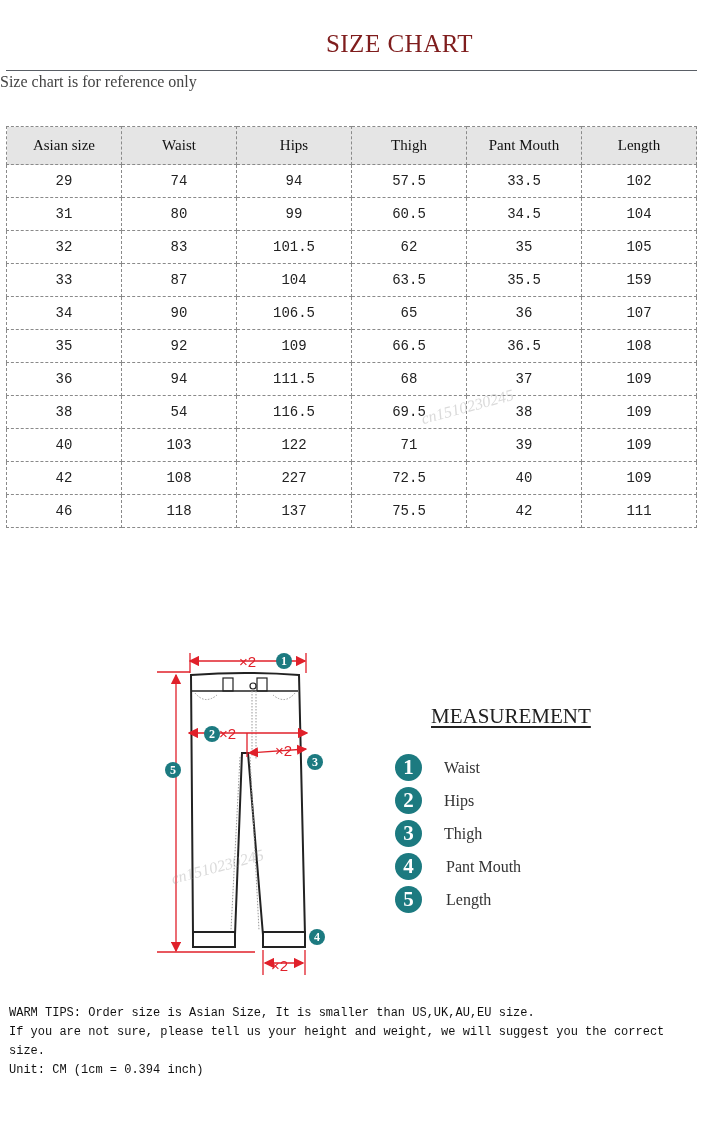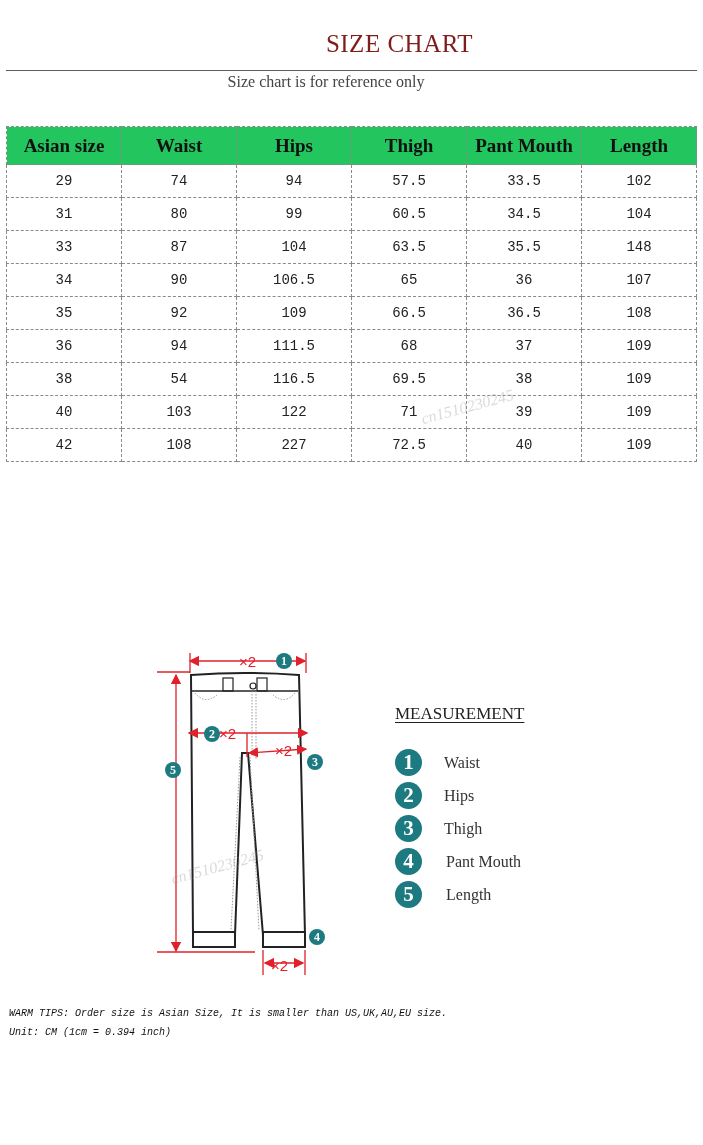--- a/index.html
+++ b/index.html
@@ -1,38 +1,38 @@
 <!DOCTYPE html>
 <html><head>
 <meta charset="utf-8">
 <style>
   html, body { margin: 0; padding: 0; background: #ffffff; }
   body { width: 703px; height: 1145px; position: relative; overflow: hidden; font-family: "Liberation Serif", serif; color: #222; }
   .title { position: absolute; top: 30px; left: 0; width: 703px; text-align: center; font-size: 25px; color: #7f1d1d; letter-spacing: 0.5px; margin-left: 48px; }
   .title-rule { position: absolute; top: 70px; left: 6px; width: 691px; height: 1px; background: #5a5f66; }
-  .subtitle { position: absolute; top: 73px; left: 0; width: 614px; text-align: center; font-size: 16px; color: #444; margin-left: 19px; }
+  .subtitle { position: absolute; top: 73px; left: 0; width: 614px; font-size: 16px; color: #444; }
 
   table.size-table { position: absolute; top: 126px; left: 6px; width: 691px; border-collapse: collapse; table-layout: fixed; }
   table.size-table th, table.size-table td { border: 1px dashed #8a8a8a; text-align: center; padding: 0; }
-  table.size-table th { background: #22c55e; height: 37px; font-family: "Liberation Serif", serif; font-weight: bold; font-size: 19px; color: #111; white-space: nowrap; }
+  table.size-table th { background: #e5e5e5; height: 37px; font-family: "Liberation Serif", serif; font-weight: normal; font-size: 15px; color: #111; white-space: nowrap; }
   table.size-table td { height: 32px; font-family: "Liberation Mono", monospace; font-size: 14px; color: #222; }
 
   .watermark { position: absolute; font-family: "Liberation Serif", serif; font-style: italic; font-size: 16px; color: rgba(150,150,150,0.35); transform: rotate(-15deg); pointer-events: none; }
 
   .diagram { position: absolute; left: 155px; top: 645px; width: 180px; height: 335px; }
   .diagram svg { width: 180px; height: 335px; display: block; }
 
   .legend { position: absolute; left: 395px; top: 704px; width: 200px; }
-  .legend-title { font-size: 17px; color: #222; text-decoration: underline; text-underline-offset: 3px; padding-right: 4px; }
+  .legend-title { font-size: 21px; color: #222; text-decoration: underline; text-underline-offset: 3px; padding-right: 4px; margin-left: 36px; }
   .legend-list { margin-top: 22px; }
   .legend-item { display: flex; align-items: center; height: 33px; }
   .badge { width: 27px; height: 27px; border-radius: 50%; background: #1c7a80; color: #fff; font-family: "Liberation Serif", serif; font-size: 21px; display: flex; align-items: center; justify-content: center; font-weight: bold; }
   .legend-label { margin-left: 22px; font-size: 16px; color: #333; }
 
-  .tips { position: absolute; left: 9px; top: 1004px; width: 690px; font-family: "Liberation Mono", monospace; font-size: 10px; line-height: 19px; color: #111; font-style: italic; }
+  .tips { position: absolute; left: 9px; top: 1004px; width: 690px; font-family: "Liberation Mono", monospace; font-size: 12px; line-height: 19px; color: #111; }
   .tips p { margin: 0; }
 </style>
 </head>
 <body>
 
 <div class="title">SIZE CHART</div>
 <div class="title-rule"></div>
 <div class="subtitle">Size chart is for reference only</div>
 
 <table class="size-table">
@@ -57,26 +57,34 @@
       </tr>
       <tr>
         <td>31</td>
         <td>80</td>
         <td>99</td>
         <td>60.5</td>
         <td>34.5</td>
         <td>104</td>
       </tr>
       <tr>
+        <td>32</td>
+        <td>83</td>
+        <td>101.5</td>
+        <td>62</td>
+        <td>35</td>
+        <td>105</td>
+      </tr>
+      <tr>
         <td>33</td>
         <td>87</td>
         <td>104</td>
         <td>63.5</td>
         <td>35.5</td>
-        <td>148</td>
+        <td>159</td>
       </tr>
       <tr>
         <td>34</td>
         <td>90</td>
         <td>106.5</td>
         <td>65</td>
         <td>36</td>
         <td>107</td>
       </tr>
       <tr>
@@ -111,20 +119,28 @@
         <td>39</td>
         <td>109</td>
       </tr>
       <tr>
         <td>42</td>
         <td>108</td>
         <td>227</td>
         <td>72.5</td>
         <td>40</td>
         <td>109</td>
+      </tr>
+      <tr>
+        <td>46</td>
+        <td>118</td>
+        <td>137</td>
+        <td>75.5</td>
+        <td>42</td>
+        <td>111</td>
       </tr>
     </tbody>
 </table>
 
 <div class="watermark" style="left:420px; top:398px;">cn1510230245</div>
 
 <div class="diagram">
   <svg viewBox="0 0 180 335" xmlns="http://www.w3.org/2000/svg">
     <defs>
       <marker id="ah" markerWidth="8" markerHeight="8" refX="7" refY="4" orient="auto-start-reverse">
@@ -209,14 +225,15 @@
       </div>
       <div class="legend-item">
         <span class="badge">5</span>
         <span class="legend-label" style="margin-left: 24px;">Length</span>
       </div>
     </div>
 </div>
 
 <div class="tips" id="tips">
     <p>WARM TIPS: Order size is Asian Size, It is smaller than US,UK,AU,EU size.</p>
+    <p>If you are not sure, please tell us your height and weight, we will suggest you the correct size.</p>
     <p>Unit: CM (1cm = 0.394 inch)</p>
   </div>
 
 </body></html>

